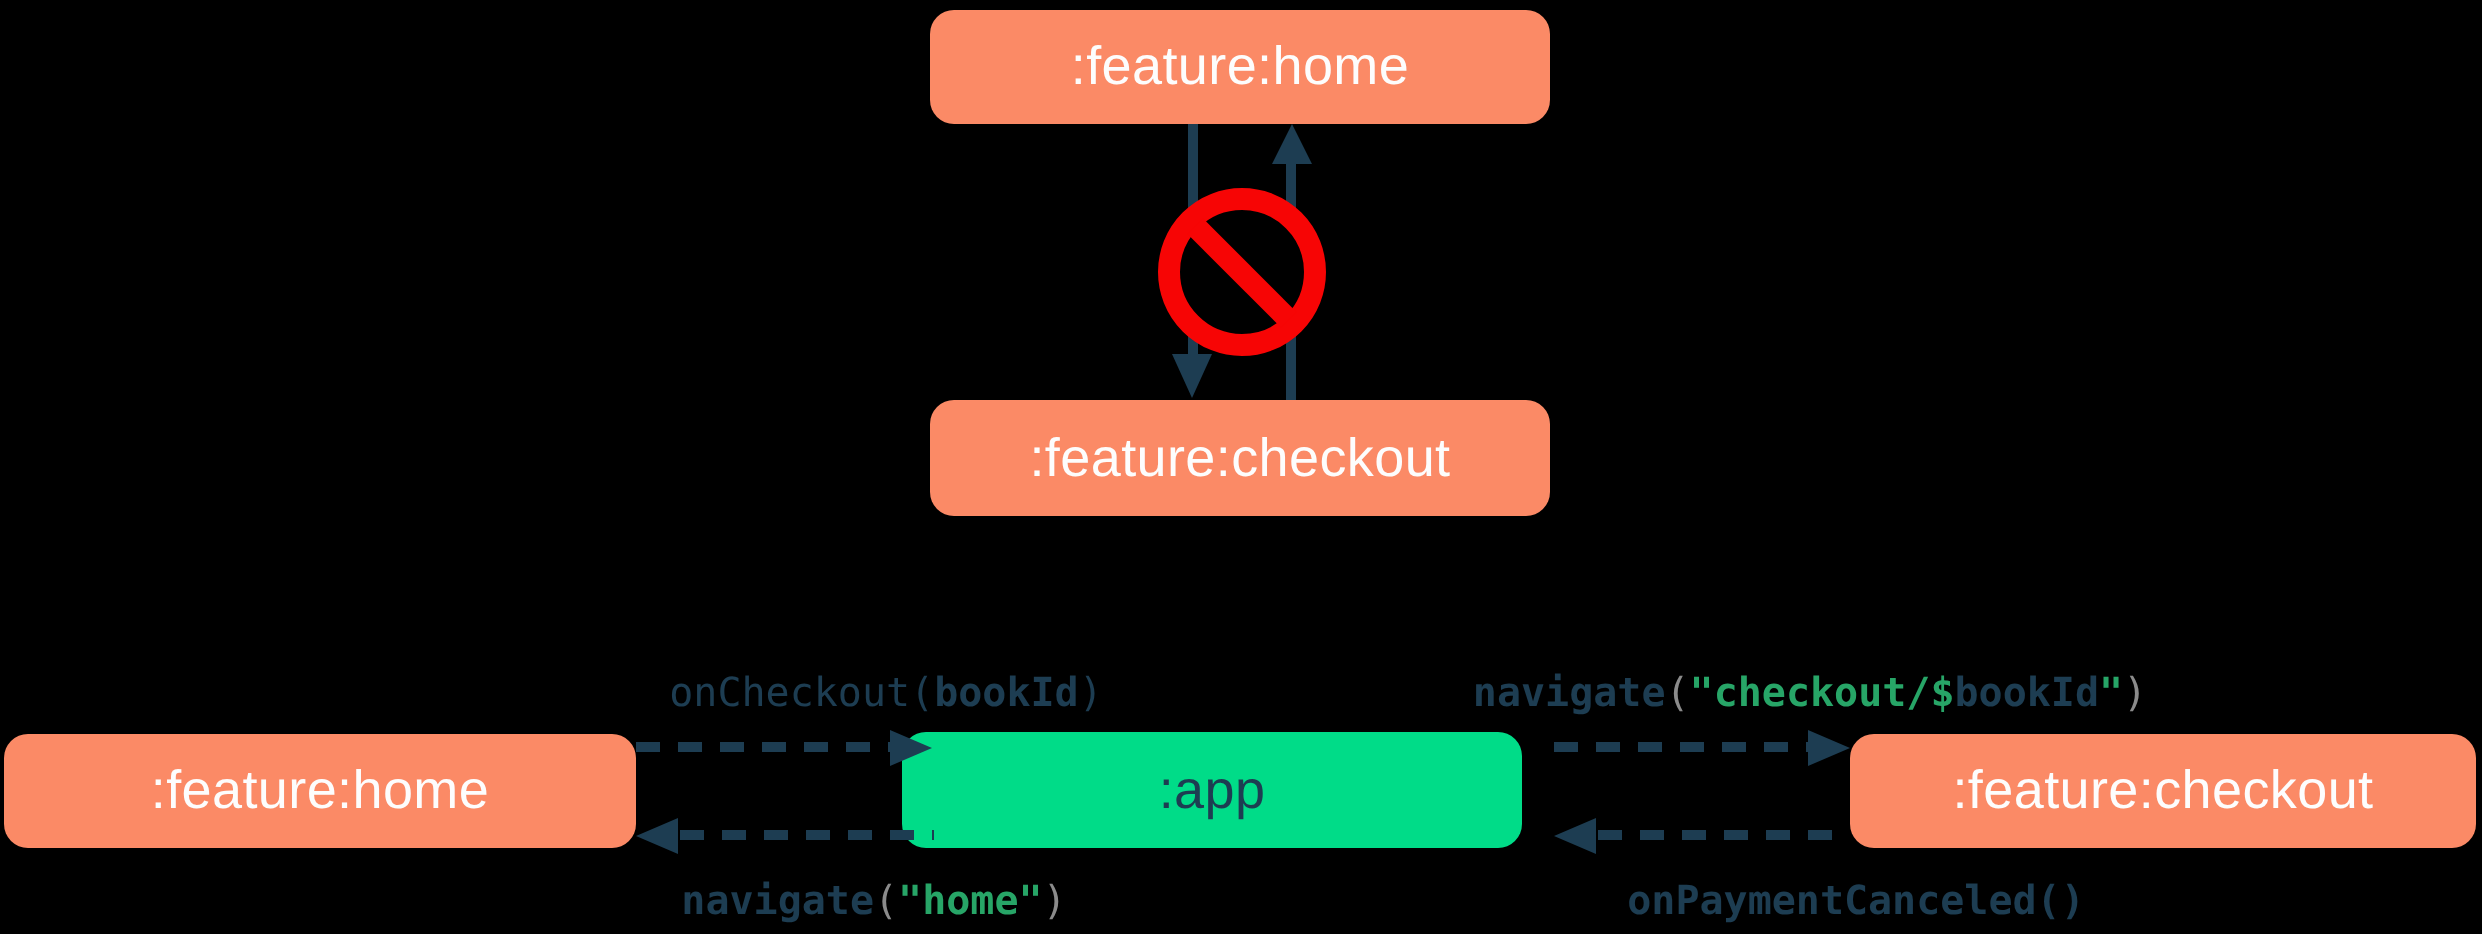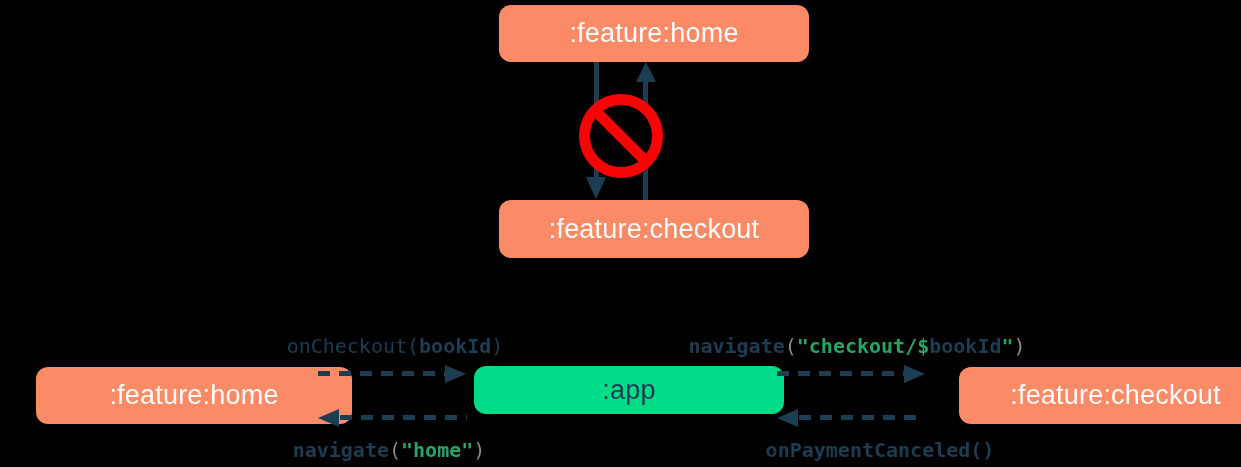--- a/index.html
+++ b/index.html
@@ -24,21 +24,21 @@
   }
   .node {
     position: absolute;
     border-radius: 12px;
     display: flex;
     align-items: center;
     justify-content: center;
     font-size: 27px;
     letter-spacing: 0.2px;
   }
-  .node.feature { background: var(--feature-box); color: var(--box-text-light); margin-left: 34px; }
+  .node.feature { background: var(--feature-box); color: var(--box-text-light); }
   .node.app     { background: var(--app-box);     color: var(--navy); }
 
   
   .n-home-top      { left: 465px; top: 5px;   width: 310px; height: 57px; }
   .n-checkout-top  { left: 465px; top: 200px; width: 310px; height: 58px; }
 
   
   .vline { position: absolute; width: 5px; background: var(--navy); }
   .vline.down-line { left: 594px; top: 62px;  height: 117px; }
   .vline.up-line   { left: 643px; top: 80px;  height: 120px; }
@@ -68,21 +68,21 @@
   .forbidden .slash {
     position: absolute;
     left: -2px; top: 25.5px;
     width: 66px; height: 11px;
     background: var(--forbidden-red);
     transform: rotate(45deg);
   }
 
   
   .n-home-bottom     { left: 2px;   top: 367px; width: 316px; height: 57px; }
-  .n-app-bottom      { left: 474px; top: 366px; width: 310px; height: 48px; }
+  .n-app-bottom      { left: 451px; top: 366px; width: 310px; height: 58px; }
   .n-checkout-bottom { left: 925px; top: 367px; width: 313px; height: 57px; }
 
   
   .dash {
     position: absolute;
     height: 5px;
     background: repeating-linear-gradient(90deg,
       var(--navy) 0 12px, transparent 12px 21px);
   }
   .dash.tl { left: 318px; top: 371px; width: 127px; }
@@ -105,20 +105,21 @@
   .tri.br-head { left: 777px; top: 408.5px; }
 
   
   .code {
     position: absolute;
     font-family: "DejaVu Sans Mono", monospace;
     font-size: 20px;
     white-space: nowrap;
     transform: translateX(-50%);
     color: var(--navy);
+    margin-left: 48px;
   }
   .code .navy       { color: var(--navy); font-weight: 400; }
   .code .navy-bold  { color: var(--navy); font-weight: 700; }
   .code .green-bold { color: var(--code-green); font-weight: 700; }
   .code .gray       { color: var(--code-gray); font-weight: 400; }
   .code.l-oncheckout  { left: 395px; top: 334px; }
   .code.l-navcheckout { left: 857px; top: 334px; }
   .code.l-navhome     { left: 389px; top: 438px; }
   .code.l-oncancel    { left: 880px; top: 438px; }
 </style>

